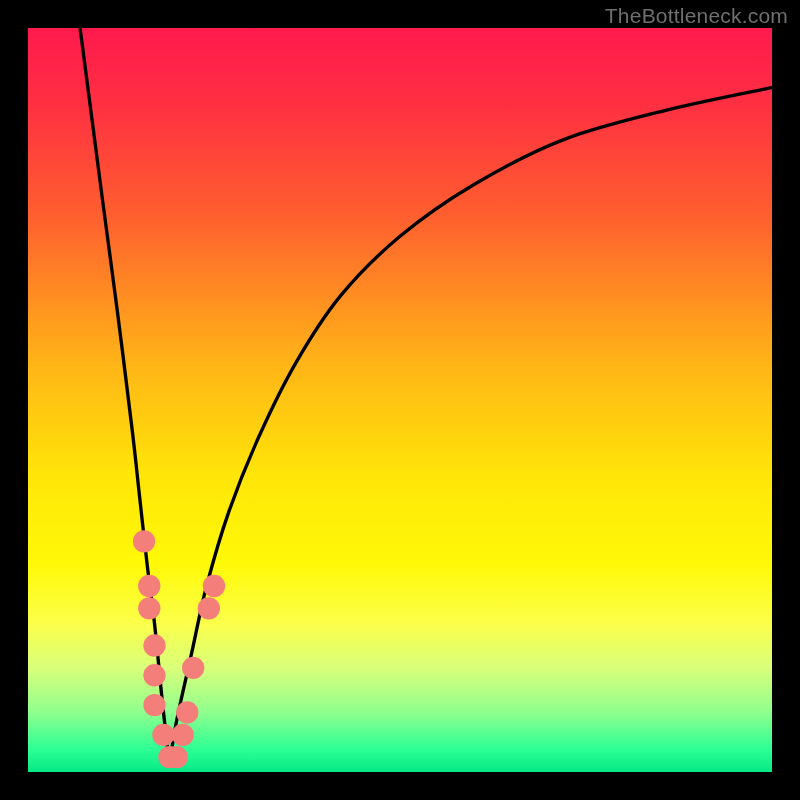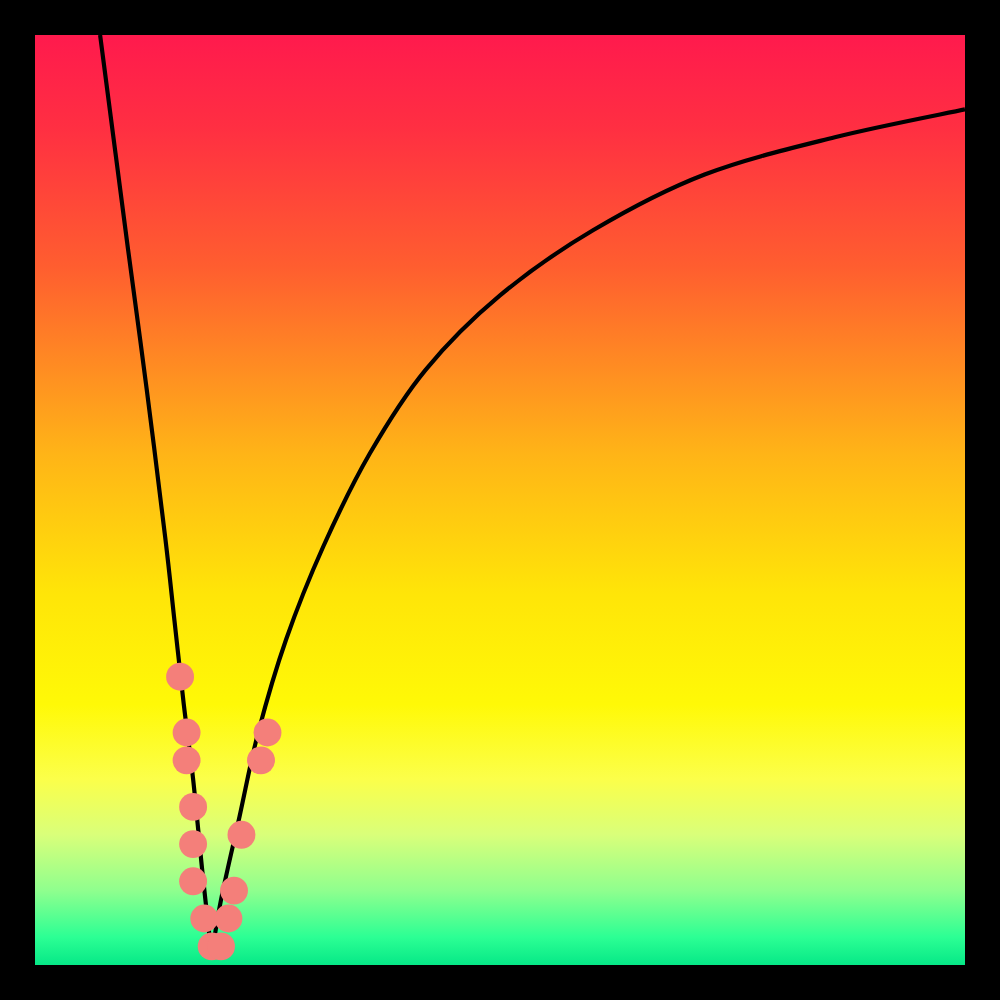--- a/index.html
+++ b/index.html
@@ -91,13 +91,14 @@
           <circle cx="20" cy="98" r="1.5" fill="#f47f7a" stroke="#f47f7a" stroke-width="0"></circle>
           <circle cx="20.8" cy="95" r="1.5" fill="#f47f7a" stroke="#f47f7a" stroke-width="0"></circle>
           <circle cx="21.4" cy="92" r="1.5" fill="#f47f7a" stroke="#f47f7a" stroke-width="0"></circle>
           <circle cx="22.2" cy="86" r="1.5" fill="#f47f7a" stroke="#f47f7a" stroke-width="0"></circle>
           <circle cx="24.3" cy="78" r="1.5" fill="#f47f7a" stroke="#f47f7a" stroke-width="0"></circle>
           <circle cx="25" cy="75" r="1.5" fill="#f47f7a" stroke="#f47f7a" stroke-width="0"></circle>
         </g>
     </svg>
   </div>
 
+  <div class="watermark">TheBottleneck.com</div>
 </div>
 
 </body></html>

